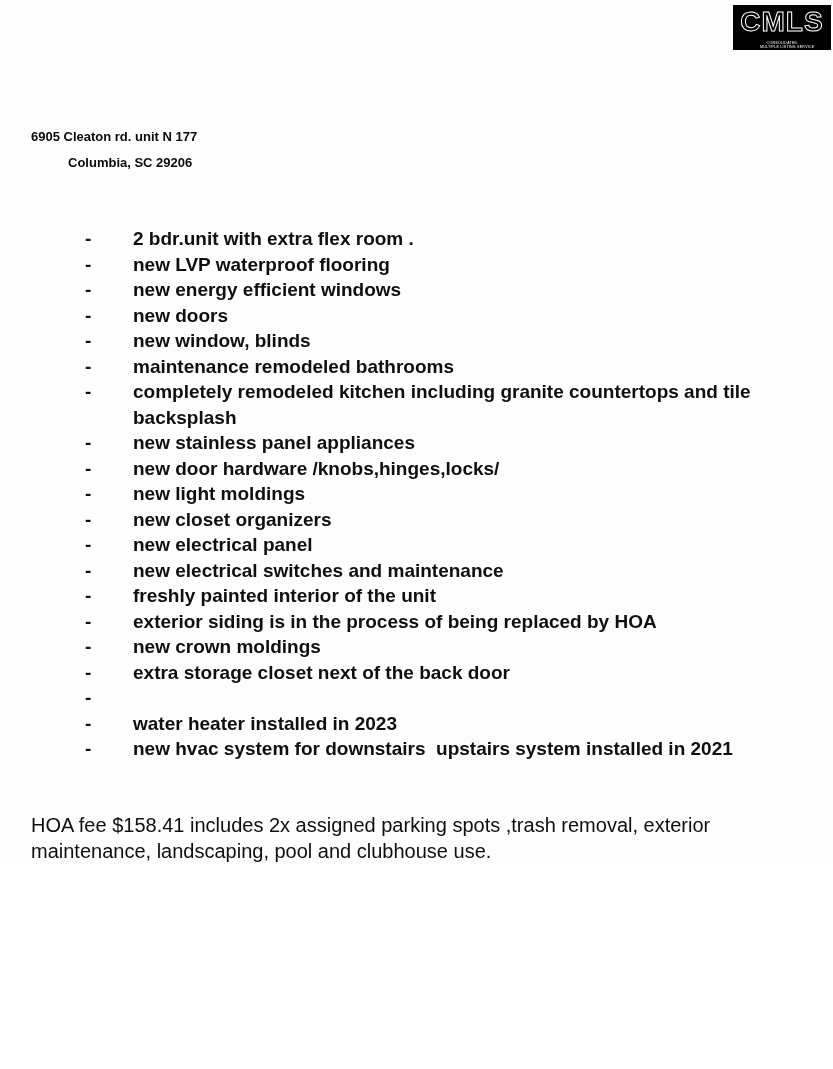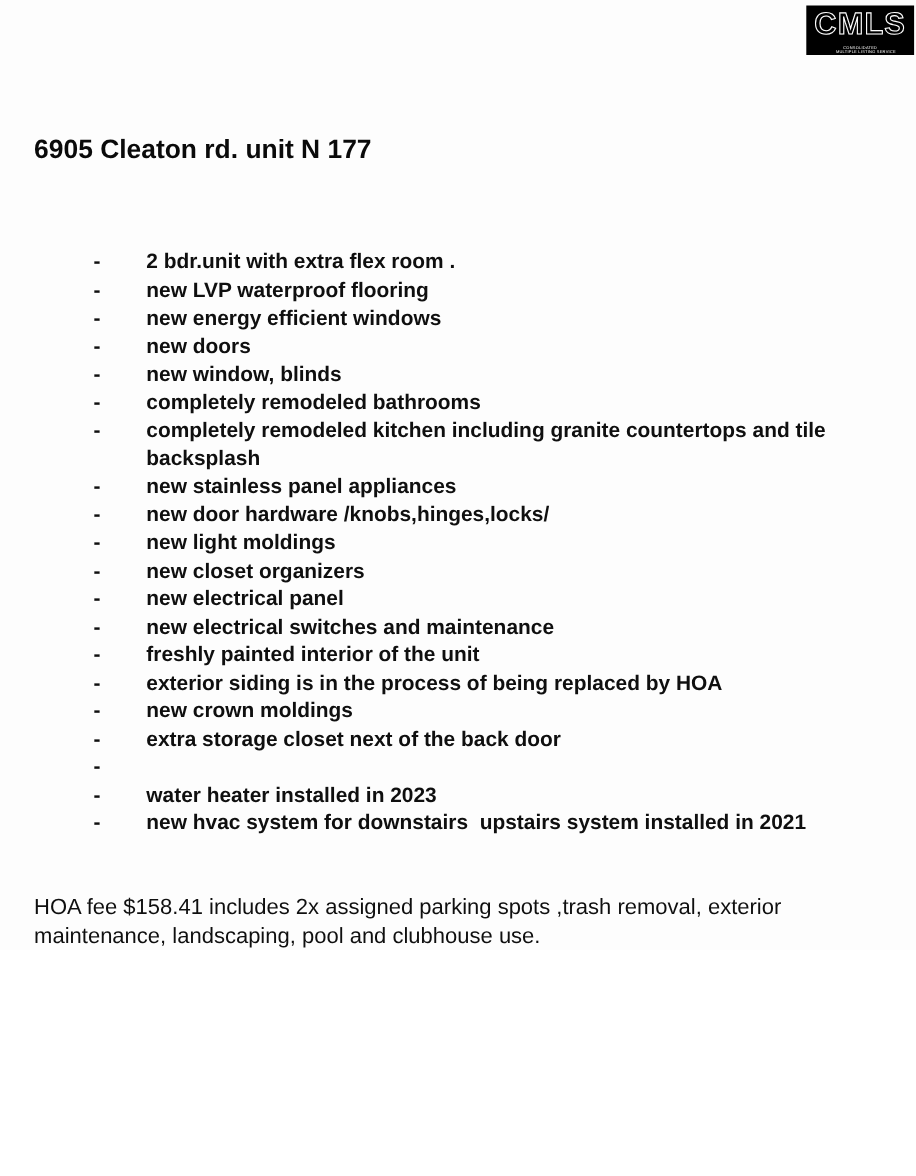--- a/index.html
+++ b/index.html
@@ -47,21 +47,21 @@
     letter-spacing: 0.5px;
     white-space: nowrap;
     transform: scale(0.45);
     transform-origin: 50% 100%;
   }
   
   .heading {
     position: absolute;
     left: 31px;
     top: 124px;
-    font-size: 24px;
+    font-size: 13px;
     line-height: 26px;
     font-weight: 700;
     color: #0a0a0a;
   }
   .heading .line2 {
     padding-left: 37px;
   }
   
   .features {
     position: absolute;
@@ -104,20 +104,21 @@
   <div class="logo">
     <div class="logo-text">CMLS</div>
     <div class="logo-sub">
       <div>CONSOLIDATED</div>
       <div>MULTIPLE LISTING SERVICE</div>
     </div>
   </div>
 
   <div class="heading">
     <div class="line1">6905 Cleaton rd. unit N 177</div>
+    <div class="line2">Columbia, SC 29206</div>
   </div>
 
   <div class="features">
 
       <div class="feature-row">
         <span class="dash">-</span>
         <span class="feature-text">2 bdr.unit with extra flex room .</span>
       </div>
 
       <div class="feature-row">
@@ -135,21 +136,21 @@
         <span class="feature-text">new doors</span>
       </div>
 
       <div class="feature-row">
         <span class="dash">-</span>
         <span class="feature-text">new window, blinds</span>
       </div>
 
       <div class="feature-row">
         <span class="dash">-</span>
-        <span class="feature-text">completely remodeled bathrooms</span>
+        <span class="feature-text">maintenance remodeled bathrooms</span>
       </div>
 
       <div class="feature-row">
         <span class="dash">-</span>
         <span class="feature-text">completely remodeled kitchen including granite countertops and tile backsplash</span>
       </div>
 
       <div class="feature-row">
         <span class="dash">-</span>
         <span class="feature-text">new stainless panel appliances</span>

